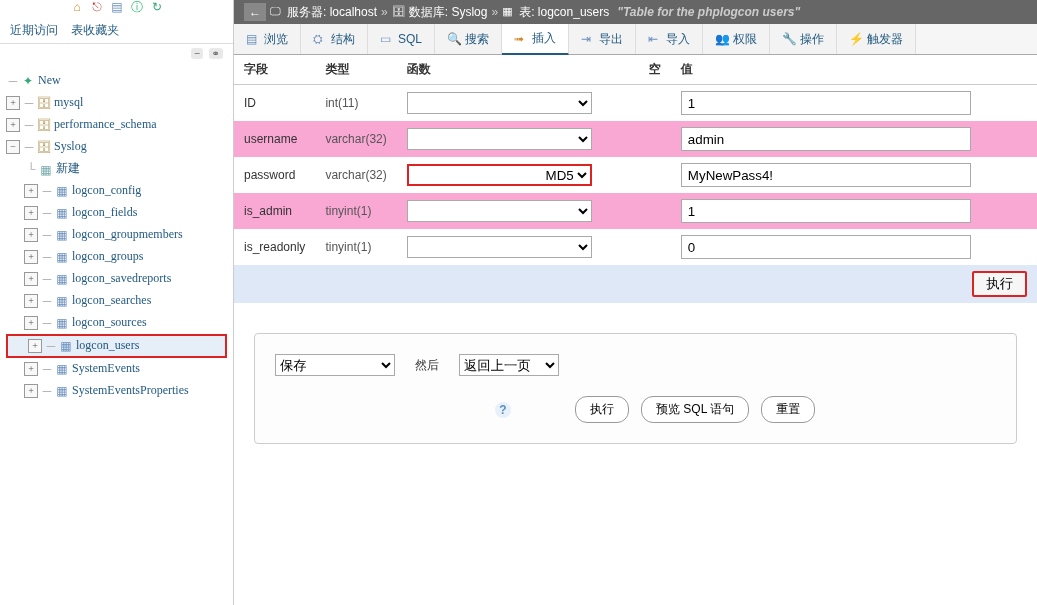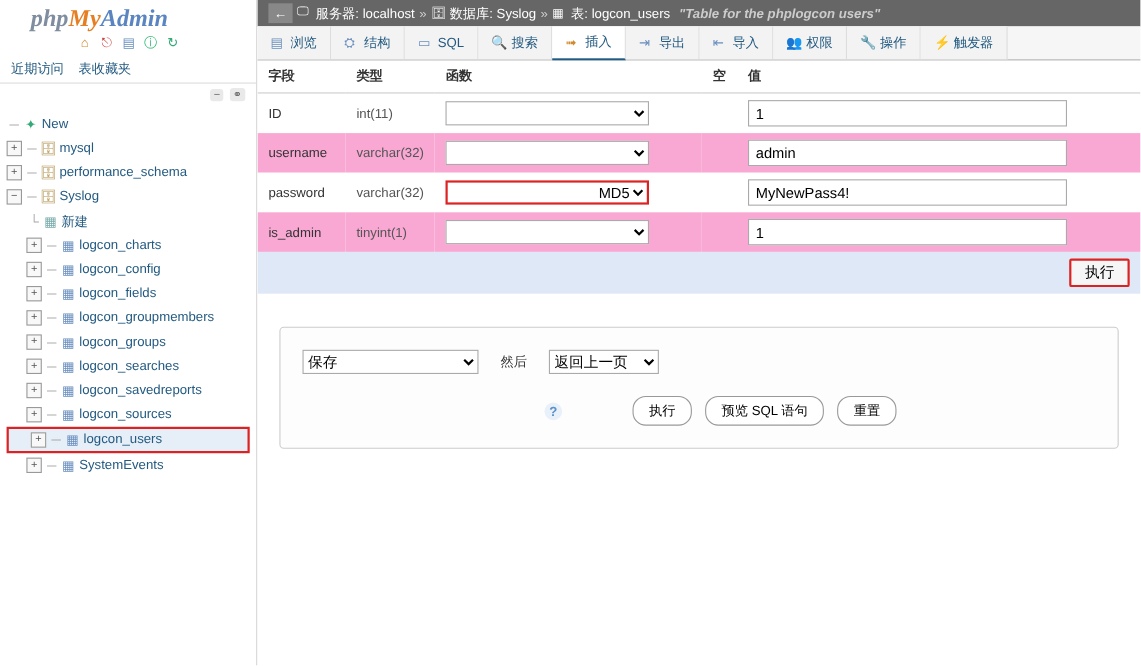--- a/index.html
+++ b/index.html
@@ -13,21 +13,21 @@
   .logo .p2 { color: #e67e22; }
   .logo .p3 { color: #5a85c0; }
   .iconbar { padding-left: 70px; padding-bottom: 4px; display: flex; gap: 6px; }
   .iconbar span { width: 14px; height: 14px; display: inline-block; font-size: 12px; line-height: 14px; text-align: center; }
   .navlinks { padding: 4px 10px; border-bottom: 1px solid #ddd; }
   .navlinks a { color: #235a81; text-decoration: none; margin-right: 10px; }
   .panel-controls { text-align: right; padding: 2px 10px 6px; color: #666; }
   .panel-controls span { display: inline-block; background: #e9e9e9; border-radius: 3px; padding: 0 3px; margin-left: 2px; font-size: 10px; }
   
   .tree { padding: 4px 6px; }
-  .tree-row { display: flex; align-items: center; padding: 1px 0; height: 22px; white-space: nowrap; }
+  .tree-row { display: flex; align-items: center; padding: 1px 0; height: 22px; white-space: nowrap; font-family: Liberation Serif, serif; }
   .tree-row a { color: #235a81; text-decoration: none; }
   .tree-indent { display: inline-block; }
   .sq { display: inline-block; width: 14px; height: 14px; border: 1px solid #999; background: #f8f8f8; line-height: 12px; text-align: center; font-size: 10px; color: #555; margin-right: 2px; vertical-align: middle; }
   .dash { display: inline-block; width: 14px; text-align: center; color: #aaa; vertical-align: middle; }
   .ic { display: inline-block; width: 16px; height: 16px; margin-right: 2px; vertical-align: middle; font-size: 12px; line-height: 16px; text-align: center; }
   .ic-db { color: #b0914e; } 
   .ic-tbl { color: #6a8fbf; } 
   .hl { border: 2px solid #d22; padding: 0 2px; height: 24px; }
   .selhl { background: #e6eef7; align-items: center; }
   
@@ -65,23 +65,20 @@
   .options select { height: 22px; border: 1px solid #aaa; background: #fff; min-width: 100px; }
   .options .btnrow { display: flex; gap: 12px; margin-left: 40px; width: 100%; padding-left: 180px; align-items: center; }
   .help-ic { color: #5b8fc7; background: #e8f0fa; border-radius: 50%; width: 16px; height: 16px; display: inline-block; text-align: center; line-height: 16px; font-weight: bold; }
 </style>
 </head>
 <body>
 
 <div class="app">
 
   <div class="left">
-    <div class="logo">
-      <span class="p1">php</span><span class="p2">My</span><span class="p3">Admin</span>
-    </div>
     <div class="iconbar">
       <span style="color:#d18b2c">⌂</span>
       <span style="color:#c44">⎋</span>
       <span style="color:#6a8fbf">▤</span>
       <span style="color:#3b7">ⓘ</span>
       <span style="color:#3a7">↻</span>
     </div>
     <div class="navlinks">
       <a>近期访问</a>
       <a>表收藏夹</a>
@@ -106,57 +103,57 @@
         <div class="tree-row">
           <span class="tree-indent" style="width: 0px;"></span>
           <span><span class="sq">−</span><span class="dash">─</span><span class="ic ic-db">🗄</span><a>Syslog</a></span>
         </div>
         <div class="tree-row">
           <span class="tree-indent" style="width: 18px;"></span>
           <span><span class="dash">└</span><span class="ic" style="color:#7aa">▦</span><a>新建</a></span>
         </div>
         <div class="tree-row">
           <span class="tree-indent" style="width: 18px;"></span>
-          <span><span class="sq">+</span><span class="dash">─</span><span class="ic ic-tbl">▦</span><a>logcon_charts</a></span>
-        </div>
-        <div class="tree-row">
-          <span class="tree-indent" style="width: 18px;"></span>
           <span><span class="sq">+</span><span class="dash">─</span><span class="ic ic-tbl">▦</span><a>logcon_config</a></span>
         </div>
         <div class="tree-row">
           <span class="tree-indent" style="width: 18px;"></span>
           <span><span class="sq">+</span><span class="dash">─</span><span class="ic ic-tbl">▦</span><a>logcon_fields</a></span>
         </div>
         <div class="tree-row">
           <span class="tree-indent" style="width: 18px;"></span>
           <span><span class="sq">+</span><span class="dash">─</span><span class="ic ic-tbl">▦</span><a>logcon_groupmembers</a></span>
         </div>
         <div class="tree-row">
           <span class="tree-indent" style="width: 18px;"></span>
           <span><span class="sq">+</span><span class="dash">─</span><span class="ic ic-tbl">▦</span><a>logcon_groups</a></span>
         </div>
         <div class="tree-row">
           <span class="tree-indent" style="width: 18px;"></span>
+          <span><span class="sq">+</span><span class="dash">─</span><span class="ic ic-tbl">▦</span><a>logcon_savedreports</a></span>
+        </div>
+        <div class="tree-row">
+          <span class="tree-indent" style="width: 18px;"></span>
           <span><span class="sq">+</span><span class="dash">─</span><span class="ic ic-tbl">▦</span><a>logcon_searches</a></span>
         </div>
         <div class="tree-row">
           <span class="tree-indent" style="width: 18px;"></span>
-          <span><span class="sq">+</span><span class="dash">─</span><span class="ic ic-tbl">▦</span><a>logcon_savedreports</a></span>
-        </div>
-        <div class="tree-row">
-          <span class="tree-indent" style="width: 18px;"></span>
           <span><span class="sq">+</span><span class="dash">─</span><span class="ic ic-tbl">▦</span><a>logcon_sources</a></span>
         </div>
         <div class="tree-row hl selhl">
           <span class="tree-indent" style="width: 18px;"></span>
           <span><span class="sq">+</span><span class="dash">─</span><span class="ic ic-tbl">▦</span><a>logcon_users</a></span>
         </div>
         <div class="tree-row">
           <span class="tree-indent" style="width: 18px;"></span>
           <span><span class="sq">+</span><span class="dash">─</span><span class="ic ic-tbl">▦</span><a>SystemEvents</a></span>
+        </div>
+        <div class="tree-row">
+          <span class="tree-indent" style="width: 18px;"></span>
+          <span><span class="sq">+</span><span class="dash">─</span><span class="ic ic-tbl">▦</span><a>SystemEventsProperties</a></span>
         </div>
       </div>
   </div>
 
   <div class="right">
     <div class="breadcrumb">
       <span class="leftarrow">←</span>
       <span class="bc-ic">🖵</span>
       <span>服务器:</span>&nbsp;
       <a style="color:#fff">localhost</a>
@@ -247,32 +244,39 @@
               <td class="null-col"></td>
               <td class="val"><input value="MyNewPass4!" style=""></td>
             </tr>
             <tr class="even">
               <td class="colname">is_admin</td>
               <td class="coltype">tinyint(1)</td>
               <td class="func"><select><option></option></select></td>
               <td class="null-col"></td>
               <td class="val"><input value="1" style=""></td>
             </tr>
+            <tr class="odd">
+              <td class="colname">is_readonly</td>
+              <td class="coltype">tinyint(1)</td>
+              <td class="func"><select><option></option></select></td>
+              <td class="null-col"></td>
+              <td class="val"><input value="0" style=""></td>
+            </tr>
           </tbody>
         <tbody>
           <tr class="execrow">
               <td colspan="5">
             <button class="btn-go">执行</button>
           </td>
             </tr>
         </tbody>
       </table>
 
       <div class="options">
-        <select style="width:160px">
+        <select style="width:120px">
           <option>保存</option>
         </select>
         <span>然后</span>
         <select>
           <option>返回上一页</option>
         </select>
         <div class="btnrow">
           <span class="help-ic">?</span>
           <span style="flex:0 0 40px"></span>
           <button class="btn">执行</button>

